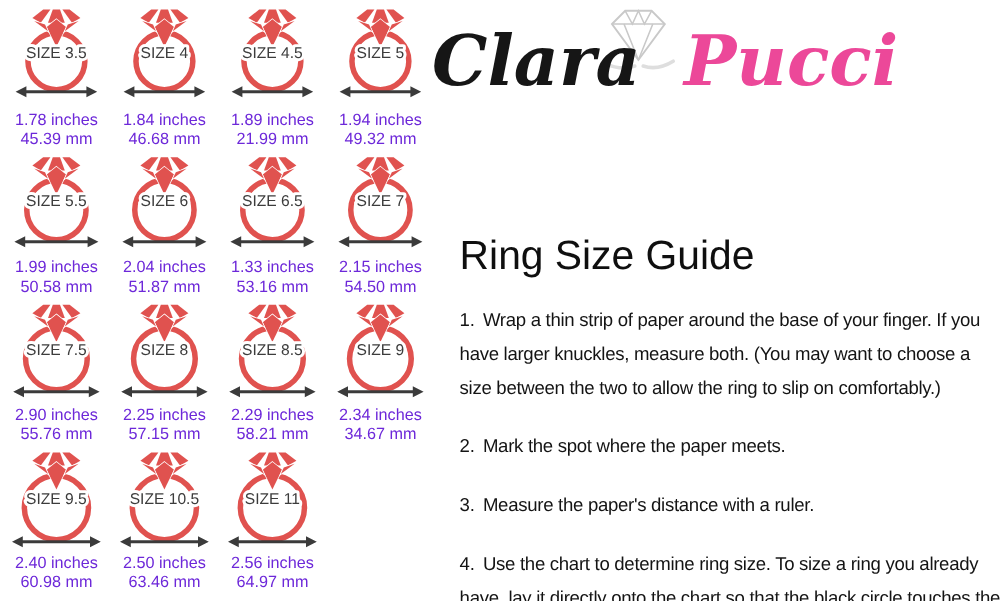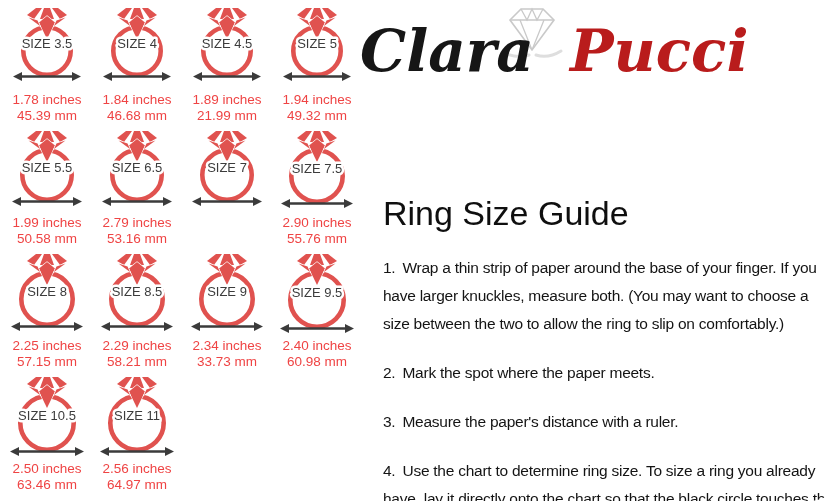--- a/index.html
+++ b/index.html
@@ -1,34 +1,34 @@
 <!DOCTYPE html>
 <html><head>
 <meta charset="utf-8">
 <style>
   html,body{margin:0;padding:0;background:#ffffff;}
   body{font-family:"Liberation Sans",sans-serif;}
-  .stage{position:relative;width:839px;height:501px;background:#ffffff;overflow:hidden;border-radius:28px;}
+  .stage{position:relative;width:839px;height:501px;background:#ffffff;overflow:hidden;}
 
   
   .ring-grid{position:absolute;left:2px;top:7px;display:grid;
              grid-template-columns:repeat(4,90px);grid-auto-rows:123px;}
   .cell{width:90px;text-align:center;}
   .rsvg{display:block;width:90px;height:82px;}
   .slabel{font-family:"Liberation Sans",sans-serif;font-size:13px;fill:#3c3c3c;
           text-anchor:middle;stroke:#ffffff;stroke-width:5px;paint-order:stroke;
           stroke-linejoin:round;}
-  .measure{margin-top:3px;font-size:13.5px;line-height:16px;color:#ef4444;}
+  .measure{margin-top:3px;font-size:13.5px;line-height:16px;color:#6d28d9;}
 
   
   .logo{position:absolute;left:360px;top:4px;width:462px;height:100px;}
   .logo-word{position:absolute;font-family:"DejaVu Serif",serif;font-style:italic;
              font-weight:bold;font-size:58px;line-height:1;white-space:nowrap;}
   .logo-clara{left:0;top:18px;color:#161616;}
-  .logo-pucci{left:210px;top:18px;color:#b91c1c;text-align:right;}
+  .logo-pucci{left:210px;top:18px;color:#ec4899;text-align:right;}
   .logo-diamond{position:absolute;left:140px;top:2px;}
 
   
   .guide{position:absolute;left:383px;top:194px;width:452px;color:#141414;}
   .guide h1{margin:0 0 21px 0;font-size:34px;font-weight:normal;color:#0f0f0f;
             font-family:"Liberation Sans",sans-serif;letter-spacing:0;}
   .step{margin:0 0 21px 0;font-size:15.5px;line-height:28px;letter-spacing:-0.25px;}
   .step-num{margin-right:7px;}
 </style>
 </head>
@@ -118,32 +118,46 @@
           <text class="slabel" x="45" y="42">SIZE 5.5</text>
         </svg>
       <div class="measure">
           <div>1.99 inches</div>
           <div>50.58 mm</div>
         </div>
     </div>
     <div class="cell">
       <svg class="rsvg" viewBox="0 0 90 82">
           <use href="#ring-row2"></use>
+          <text class="slabel" x="45" y="42">SIZE 6</text>
+        </svg>
+      <div class="measure">
+          <div>2.04 inches</div>
+          <div>51.87 mm</div>
+        </div>
+    </div>
+    <div class="cell">
+      <svg class="rsvg" viewBox="0 0 90 82">
+          <use href="#ring-row2"></use>
           <text class="slabel" x="45" y="42">SIZE 6.5</text>
         </svg>
       <div class="measure">
-          <div>2.79 inches</div>
+          <div>1.33 inches</div>
           <div>53.16 mm</div>
         </div>
     </div>
     <div class="cell">
       <svg class="rsvg" viewBox="0 0 90 82">
           <use href="#ring-row2"></use>
           <text class="slabel" x="45" y="42">SIZE 7</text>
         </svg>
+      <div class="measure">
+          <div>2.15 inches</div>
+          <div>54.50 mm</div>
+        </div>
     </div>
 
     <div class="cell">
       <svg class="rsvg" viewBox="0 0 90 82">
           <use href="#ring-row3"></use>
           <text class="slabel" x="45" y="43">SIZE 7.5</text>
         </svg>
       <div class="measure">
           <div>2.90 inches</div>
           <div>55.76 mm</div>
@@ -169,21 +183,21 @@
           <div>58.21 mm</div>
         </div>
     </div>
     <div class="cell">
       <svg class="rsvg" viewBox="0 0 90 82">
           <use href="#ring-row3"></use>
           <text class="slabel" x="45" y="43">SIZE 9</text>
         </svg>
       <div class="measure">
           <div>2.34 inches</div>
-          <div>33.73 mm</div>
+          <div>34.67 mm</div>
         </div>
     </div>
 
     <div class="cell">
       <svg class="rsvg" viewBox="0 0 90 82">
           <use href="#ring-row4"></use>
           <text class="slabel" x="45" y="44">SIZE 9.5</text>
         </svg>
       <div class="measure">
           <div>2.40 inches</div>

